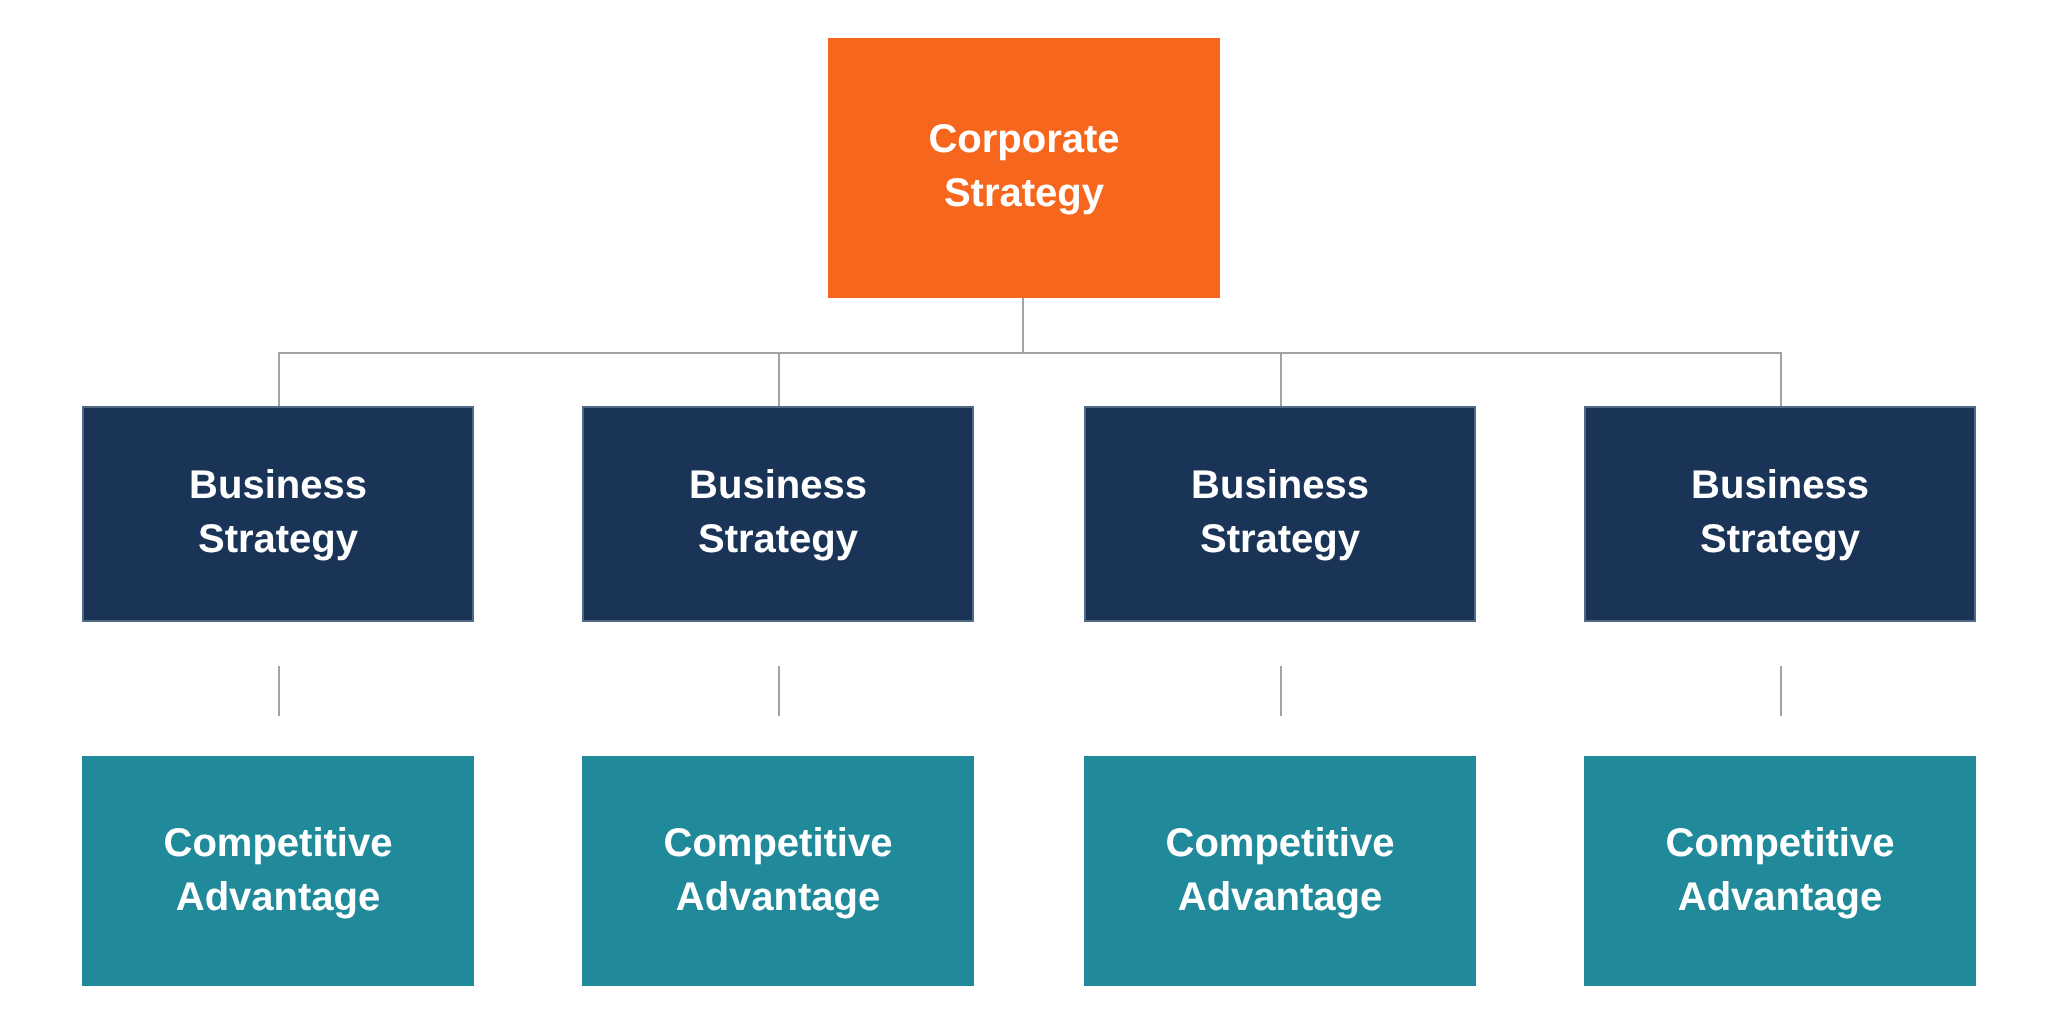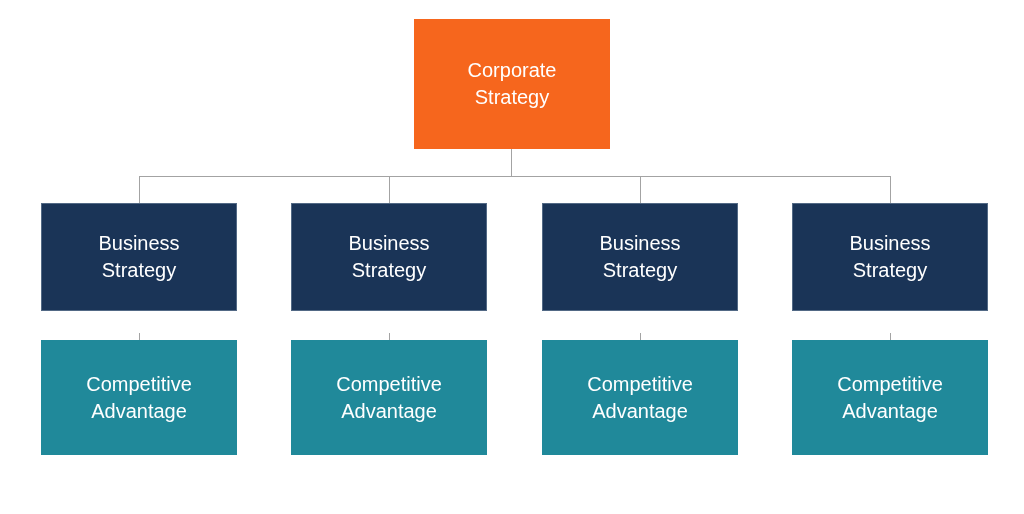--- a/index.html
+++ b/index.html
@@ -24,38 +24,38 @@
     overflow: hidden;
   }
   .node {
     position: absolute;
     display: flex;
     align-items: center;
     justify-content: center;
     text-align: center;
     color: var(--label_text);
     font-size: 20px;
-    font-weight: 400;
+    font-weight: 700;
     line-height: 27px;
     white-space: pre-line;
     box-sizing: border-box;
   }
   .node.root {
     left: 414px; top: 19px;
     width: 196px; height: 130px;
     background: var(--root_fill);
   }
   .node.business {
     top: 203px;
     width: 196px; height: 108px;
     background: var(--business_fill);
     border: 1px solid rgba(150,170,190,0.45);
   }
   .node.advantage {
-    top: 340px;
+    top: 378px;
     width: 196px; height: 115px;
     background: var(--advantage_fill);
   }
   .col1 { left: 41px; }
   .col2 { left: 291px; }
   .col3 { left: 542px; }
   .col4 { left: 792px; }
   .connector {
     position: absolute;
     background: var(--connector);

